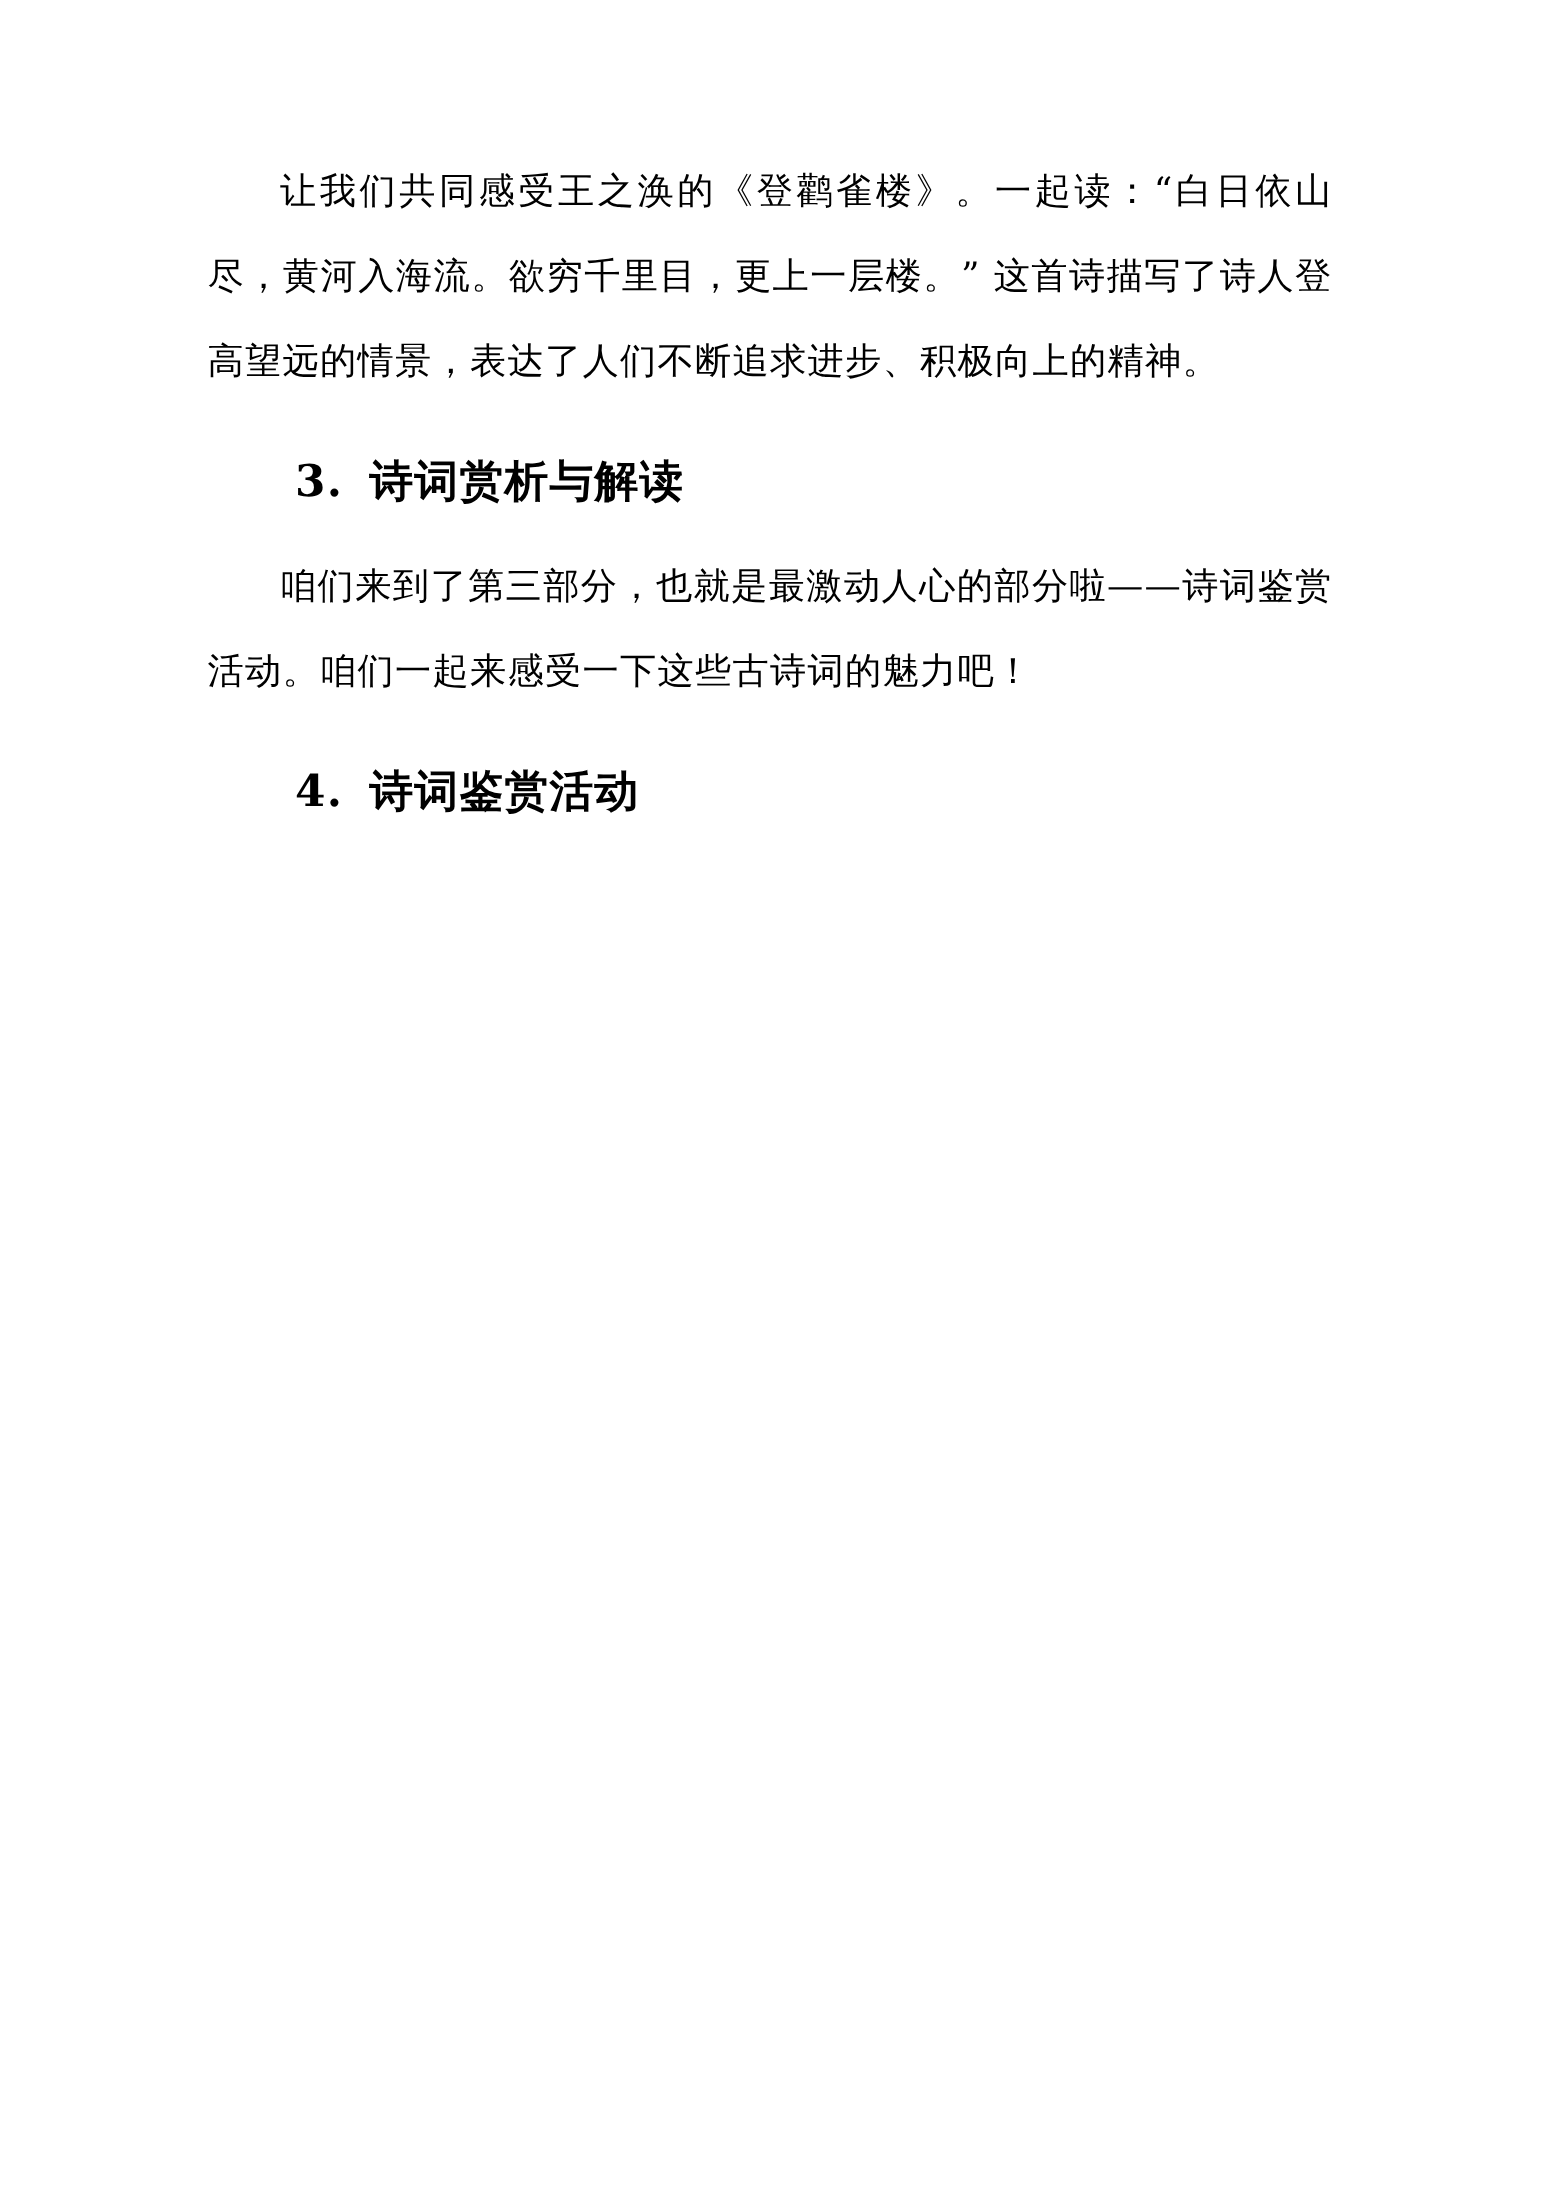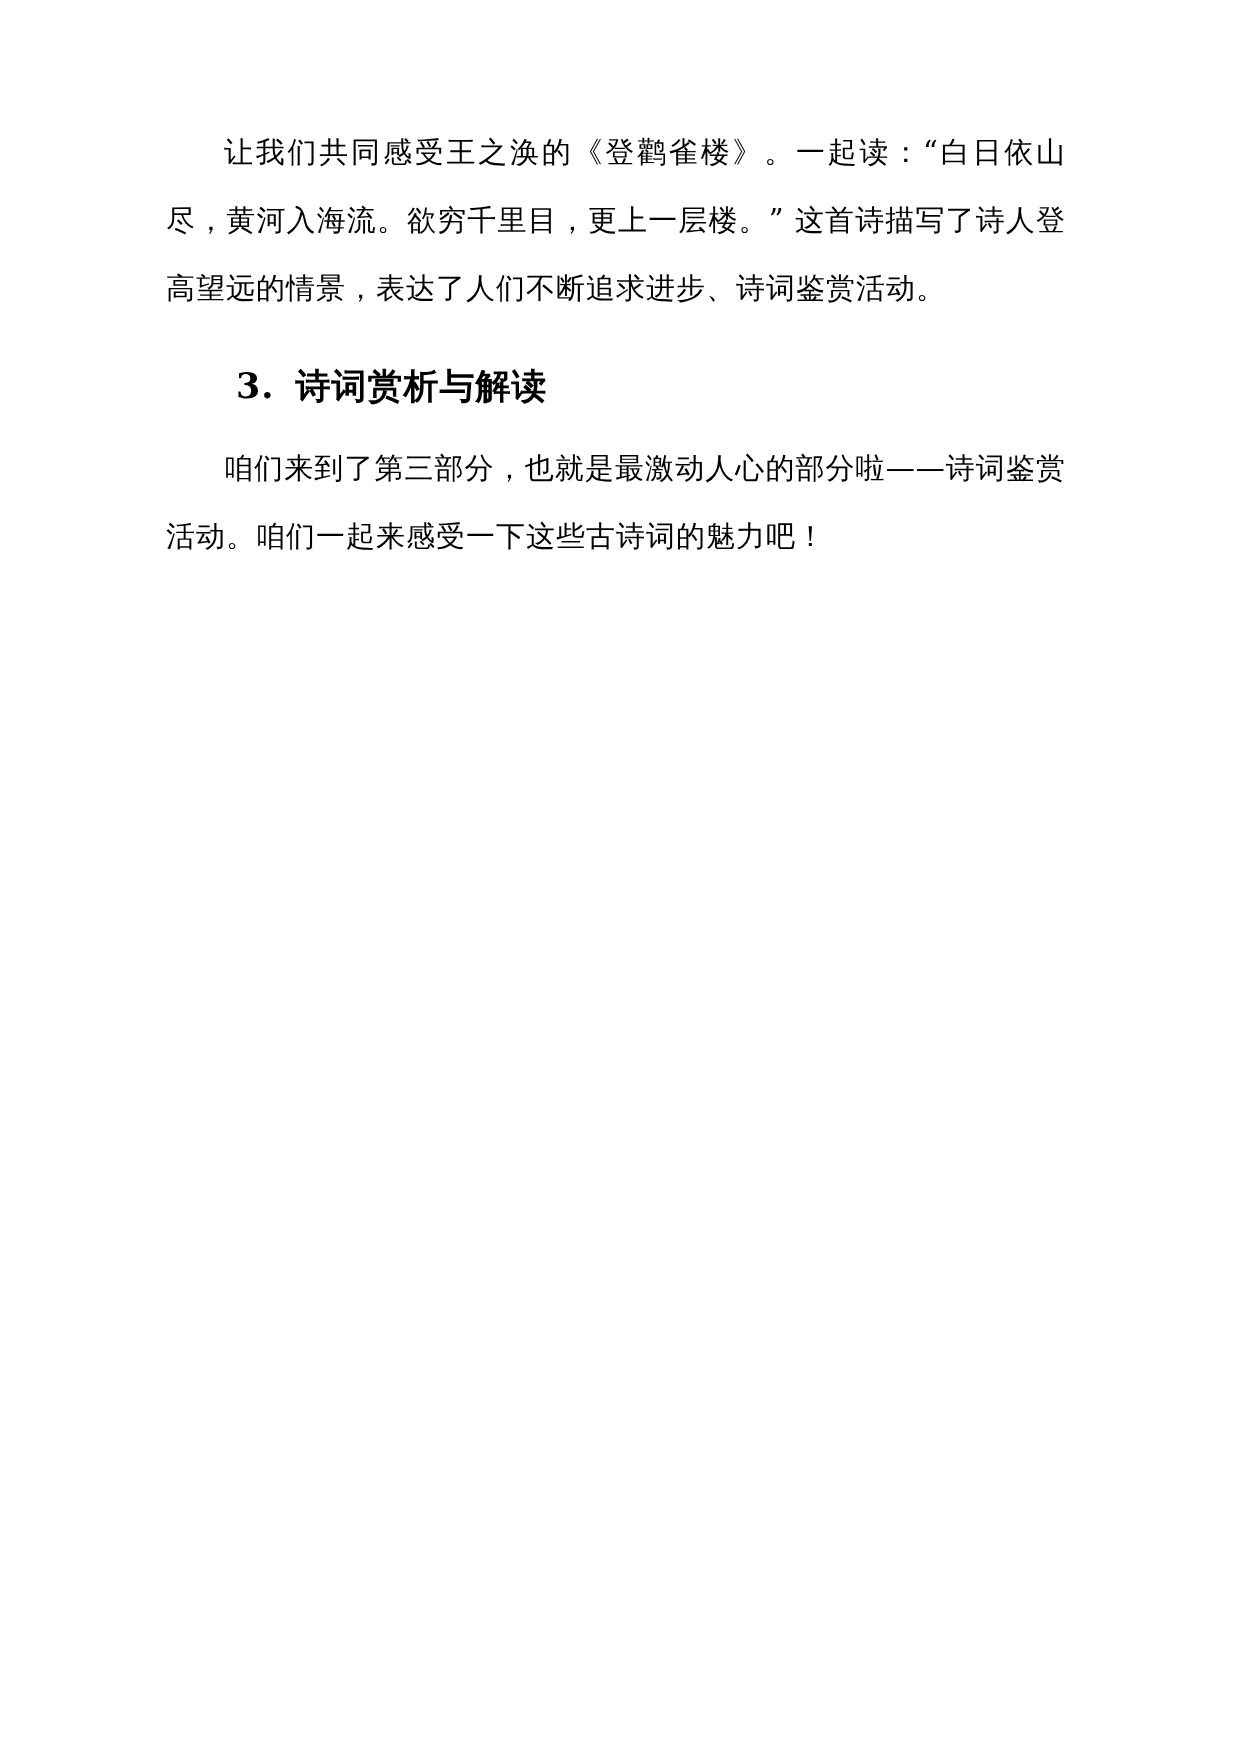--- a/index.html
+++ b/index.html
@@ -43,17 +43,18 @@
     display: inline-block;
     margin-right: 0.6em;
     font-weight: bold;
   }
 </style>
 </head>
 <body>
 
 <div class="page">
   <div class="content" id="content">
-      <p class="para">让我们共同感受王之涣的《登鹳雀楼》。一起读：“白日依山尽，黄河入海流。欲穷千里目，更上一层楼。” 这首诗描写了诗人登高望远的情景，表达了人们不断追求进步、诗词鉴赏活动。</p>
+      <p class="para">让我们共同感受王之涣的《登鹳雀楼》。一起读：“白日依山尽，黄河入海流。欲穷千里目，更上一层楼。” 这首诗描写了诗人登高望远的情景，表达了人们不断追求进步、积极向上的精神。</p>
       <h2 class="heading"><span class="num">3.</span><span>诗词赏析与解读</span></h2>
       <p class="para">咱们来到了第三部分，也就是最激动人心的部分啦——诗词鉴赏活动。咱们一起来感受一下这些古诗词的魅力吧！</p>
+      <h2 class="heading"><span class="num">4.</span><span>诗词鉴赏活动</span></h2>
     </div>
 </div>
 
 </body></html>

